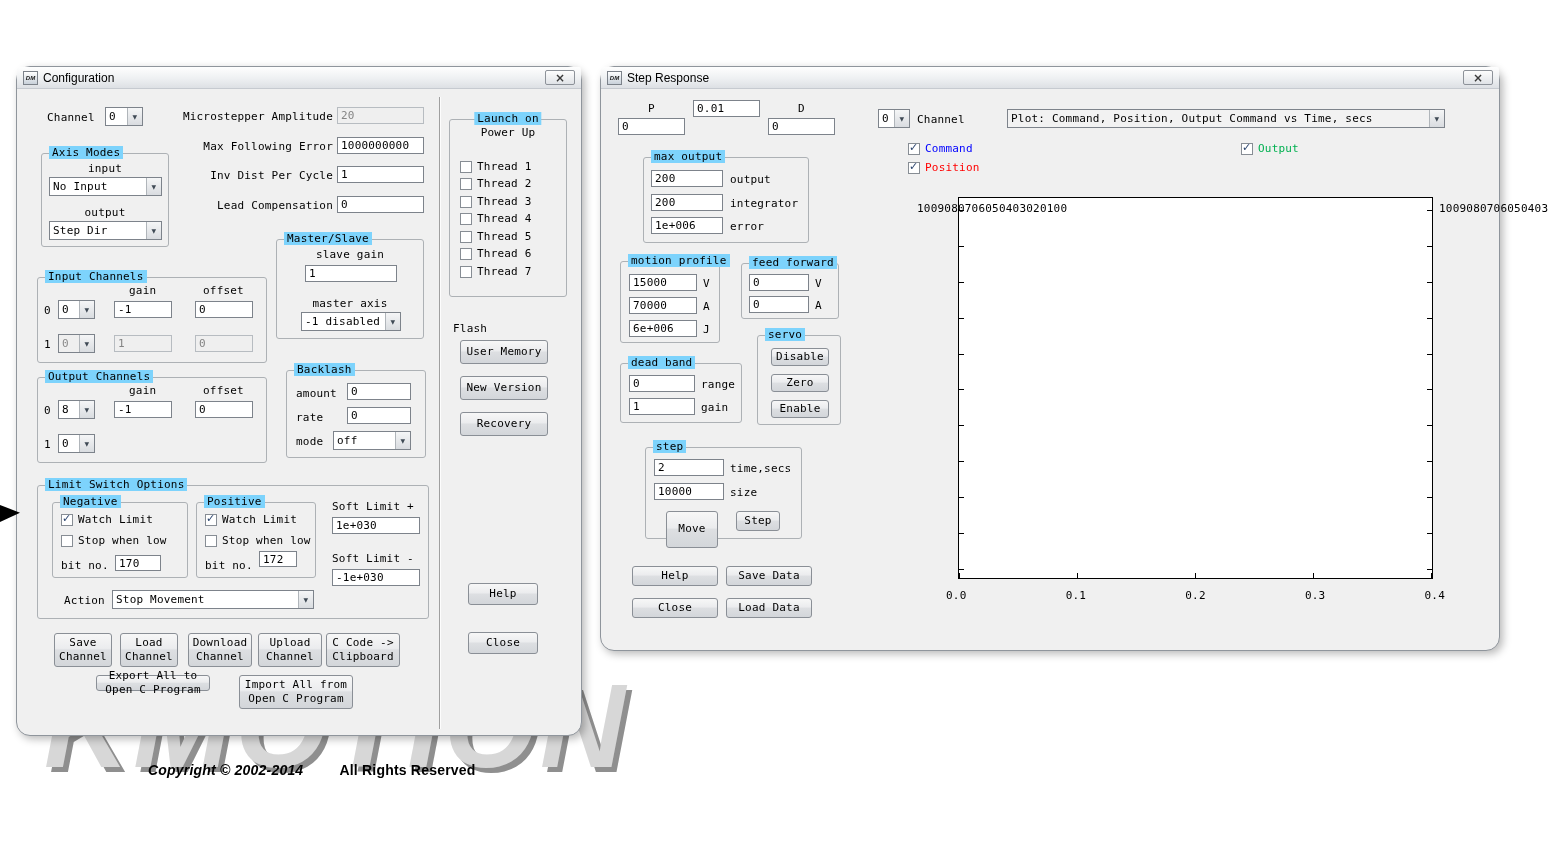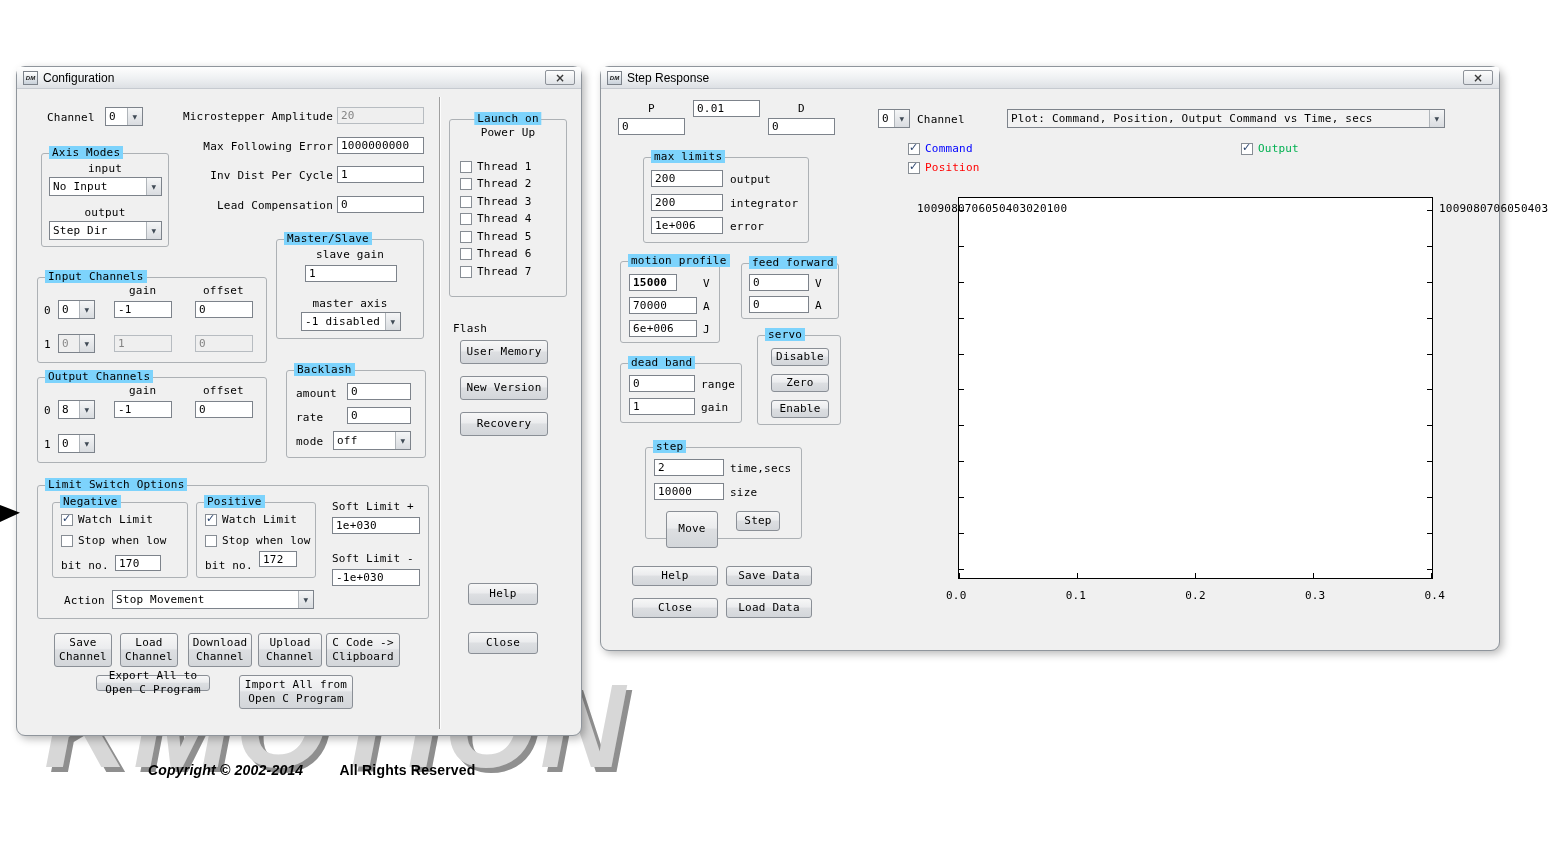--- a/index.html
+++ b/index.html
@@ -12,21 +12,21 @@
                font-size:118px; letter-spacing:4px; color:#d7d7d7; text-shadow:5px 5px 0 #8f8f8f; }
 
   .footer { position:absolute; left:148px; top:762px; z-index:2; white-space:nowrap;
             font-family:"Liberation Sans", sans-serif; font-size:14px; }
   .footer .cpy { font-weight:bold; font-style:italic; margin-right:32px; }
   .footer .rights { font-weight:bold; }
 
   .artifact { position:absolute; left:0; top:505px; width:20px; height:17px; background:#000; z-index:3;
               clip-path:polygon(0 0, 100% 45%, 0 100%); }
 
-  .window { position:absolute; background:#f0f0f0; border:1px solid #8f959c; border-radius:9px;
+  .window { position:absolute; background:#f0f0f0; border:1px solid #8f959c; border-radius:14px;
             box-shadow:3px 3px 8px rgba(0,0,0,.28); z-index:2; }
   .titlebar { height:22px; display:flex; align-items:center; gap:5px; padding:0 6px;
               background:linear-gradient(#fefefe,#eef0f2 55%,#dde0e4); border-bottom:1px solid #c6cad0;
               border-radius:2px 2px 0 0; font-family:"Liberation Sans", sans-serif; font-size:12px; letter-spacing:0; }
   .win-icon { width:15px; height:14px; border:1px solid #7c828a; flex:none;
               background:linear-gradient(#ffffff,#c9d1da); display:flex; align-items:center; justify-content:center;
               font:bold italic 6px "Liberation Sans", sans-serif; color:#222; }
   .close-btn { margin-left:auto; width:30px; height:15px; border:1px solid #8d9299; border-radius:2px;
                background:linear-gradient(#fdfdfd,#e0e3e7); display:flex; align-items:center; justify-content:center;
                color:#3a3a3a; cursor:default; }
@@ -316,32 +316,32 @@
     <div class="cb-row" style="left:307px;top:72px">
       <span class="cb checked"></span>
       <span style="color: rgb(255, 0, 0);">Position</span>
     </div>
     <div class="cb-row" style="left:640px;top:53px">
       <span class="cb checked"></span>
       <span style="color: rgb(0, 176, 80);">Output</span>
     </div>
 
     <div class="groupbox" style="left:42px;top:68px;width:166px;height:86px">
-      <span class="gb-title">max limits</span>
+      <span class="gb-title">max output</span>
       <input class="tfield" style="left: 7px; top: 12px; width: 72px;" value="200">
       <span class="lbl" style="left:86px;top:15px">output</span>
       <input class="tfield" style="left: 7px; top: 36px; width: 72px;" value="200">
       <span class="lbl" style="left:86px;top:39px">integrator</span>
       <input class="tfield" style="left: 7px; top: 59px; width: 72px;" value="1e+006">
       <span class="lbl" style="left:86px;top:62px">error</span>
     </div>
 
     <div class="groupbox" style="left:19px;top:172px;width:100px;height:82px">
       <span class="gb-title">motion profile</span>
-      <input class="tfield" style="left: 8px; top: 12px; width: 48px; font-weight: bold;" value="15000">
+      <input class="tfield" style="left: 8px; top: 12px; width: 68px;" value="15000">
       <span class="lbl" style="left:82px;top:15px">V</span>
       <input class="tfield" style="left: 8px; top: 35px; width: 68px;" value="70000">
       <span class="lbl" style="left:82px;top:38px">A</span>
       <input class="tfield" style="left: 8px; top: 58px; width: 68px;" value="6e+006">
       <span class="lbl" style="left:82px;top:61px">J</span>
     </div>
 
     <div class="groupbox" style="left:140px;top:174px;width:98px;height:56px">
       <span class="gb-title">feed forward</span>
       <input class="tfield" style="left: 7px; top: 10px; width: 60px;" value="0">

